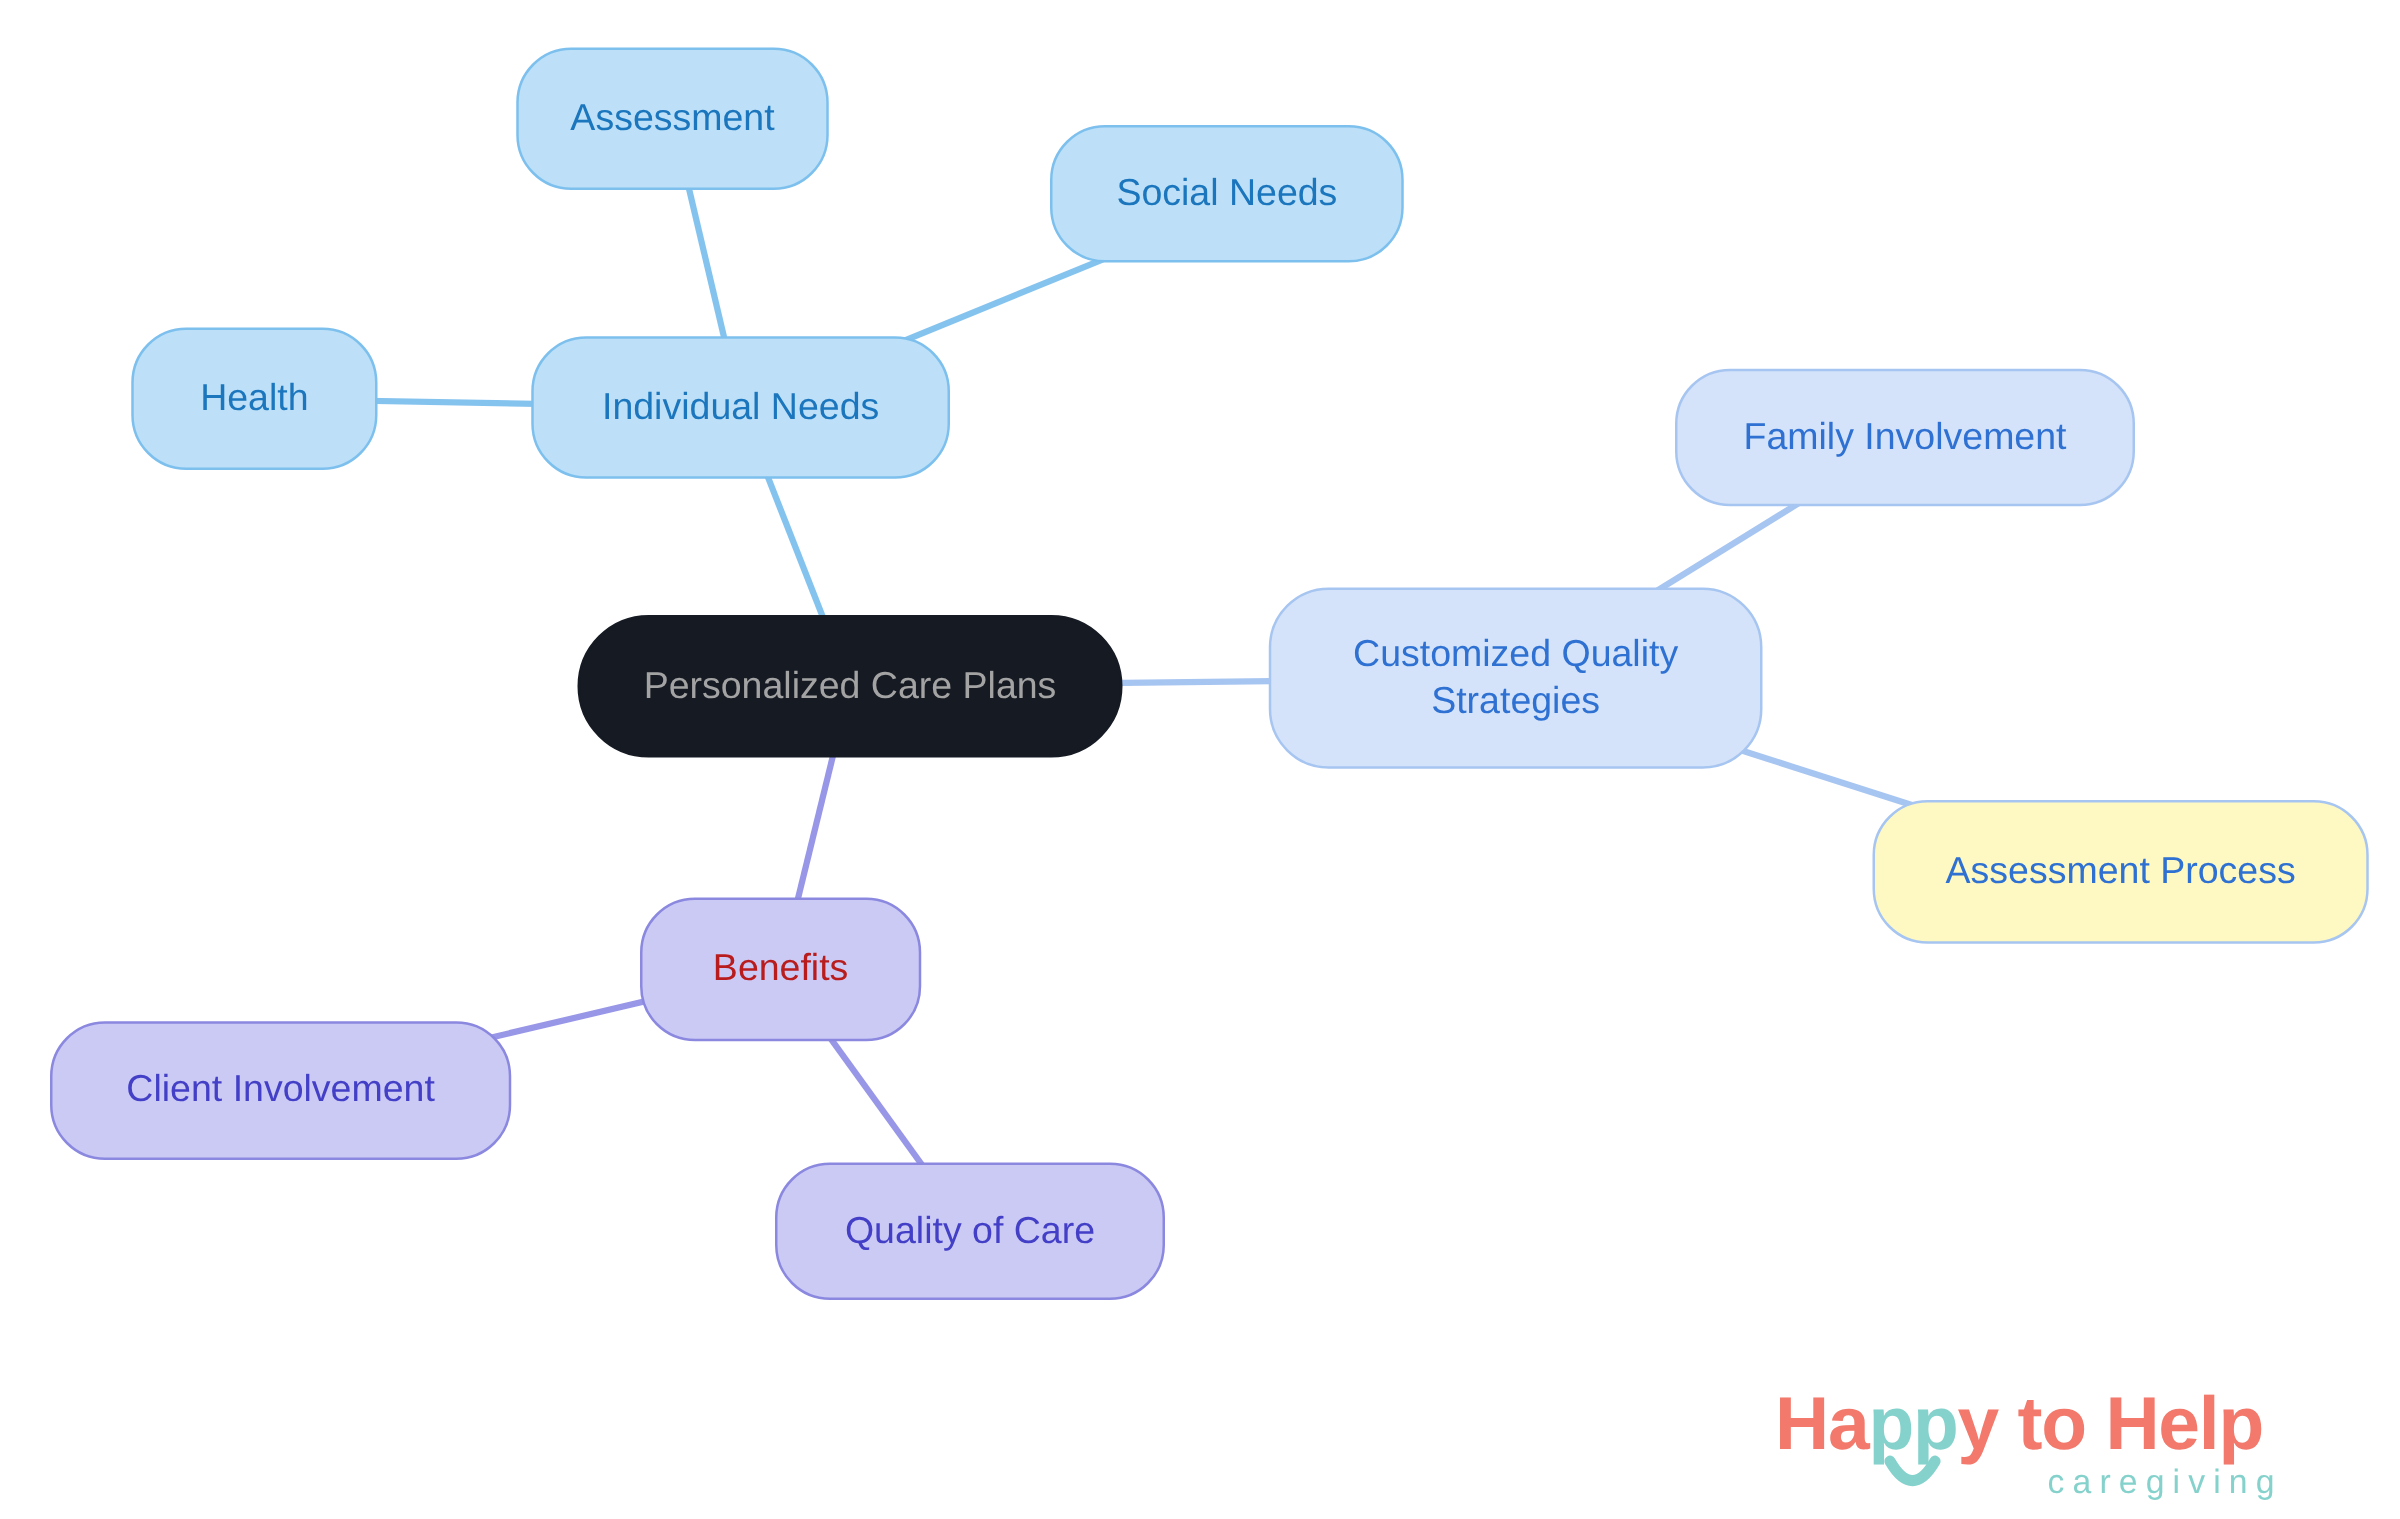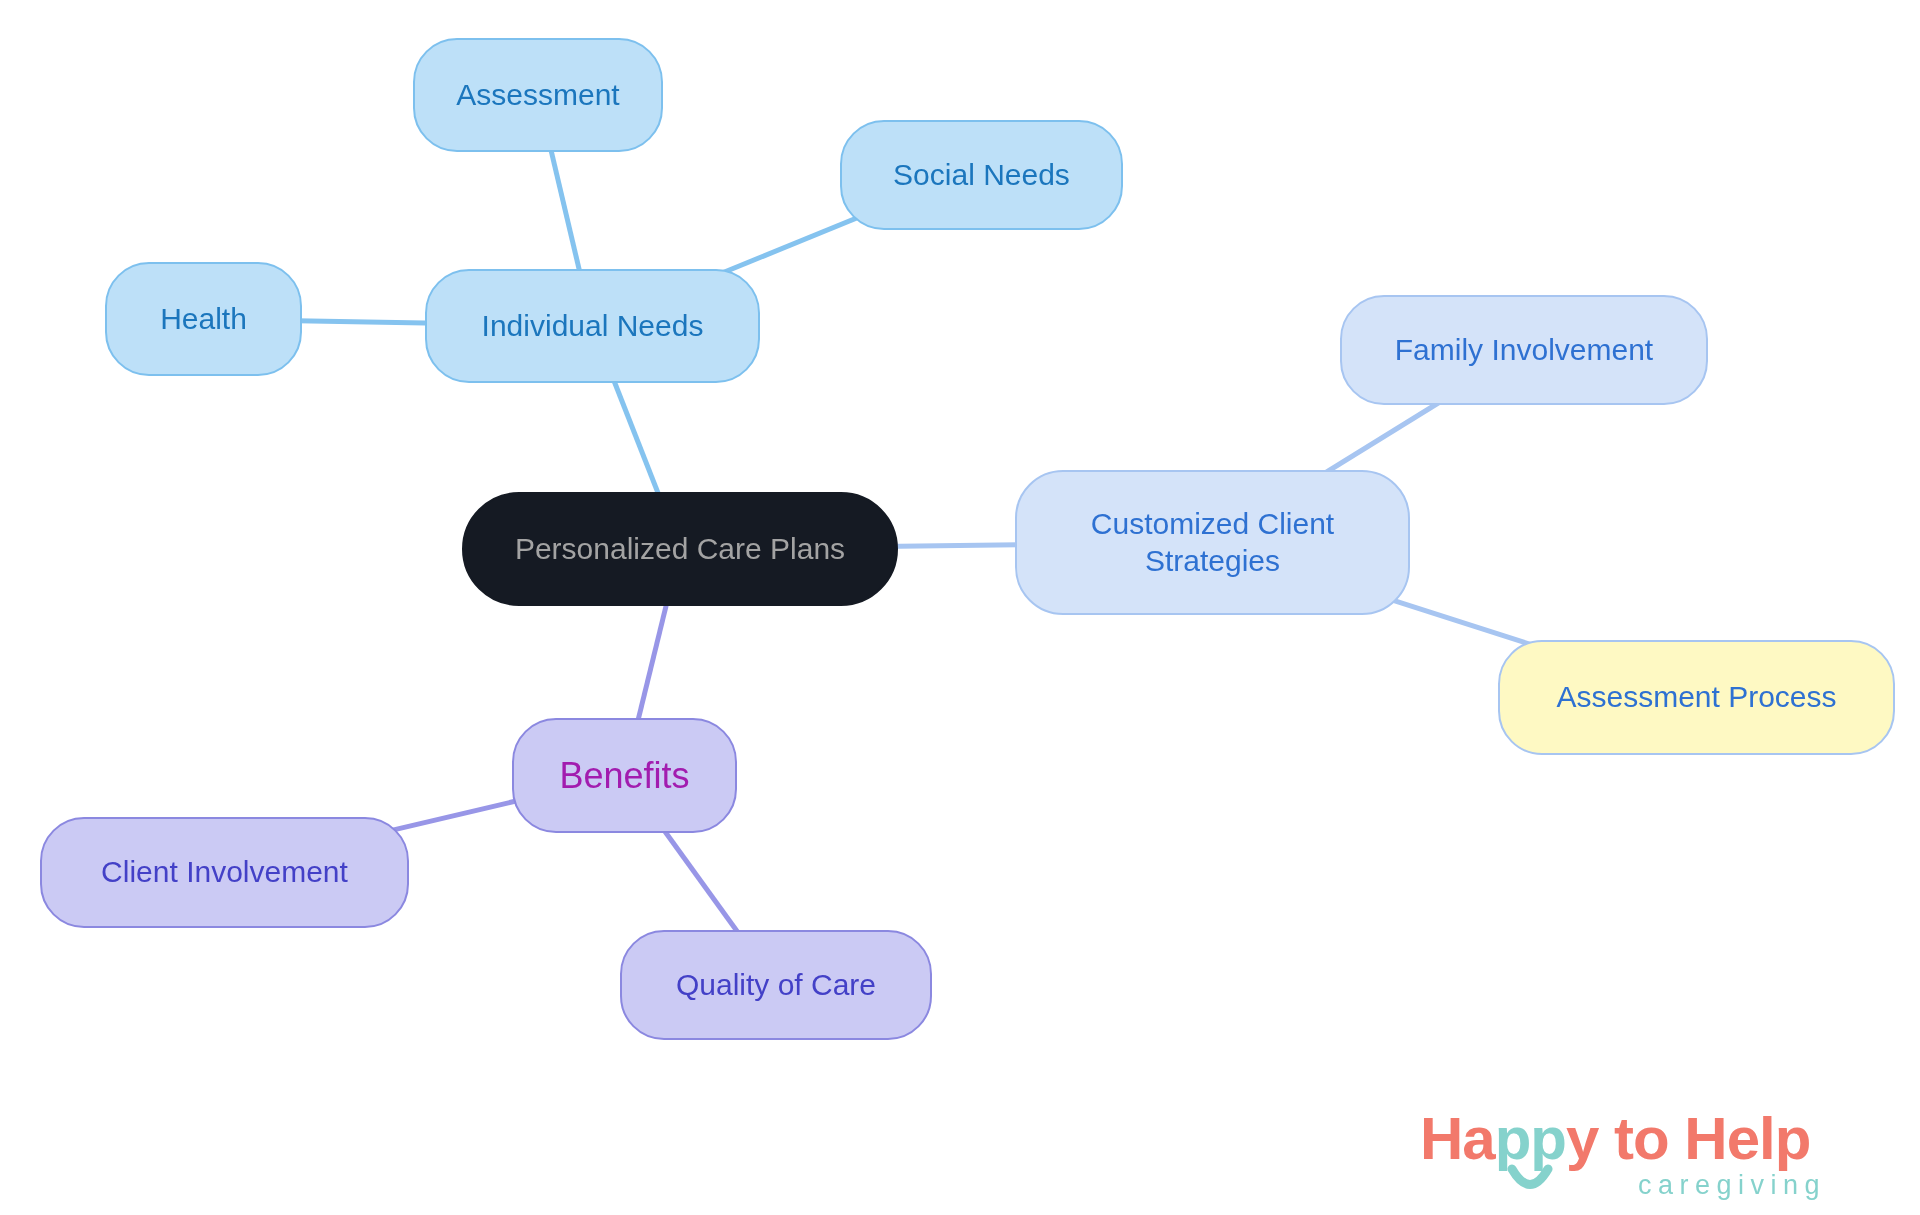--- a/index.html
+++ b/index.html
@@ -95,36 +95,36 @@
   </div>
 <div class="node" style="left: 462px; top: 492px; width: 436px; height: 114px; background: rgb(21, 26, 35); border-color: rgb(21, 26, 35); color: #a3a3a3; border-radius: 57px; font-size: 30px;">
       <span>Personalized Care Plans</span>
     </div>
     <div class="node" style="left: 425px; top: 269px; width: 335px; height: 114px; background: rgb(189, 224, 248); border-color: rgb(125, 192, 238); color: rgb(27, 118, 189); border-radius: 44px; font-size: 30px;">
       <span>Individual Needs</span>
     </div>
     <div class="node" style="left: 413px; top: 38px; width: 250px; height: 114px; background: rgb(189, 224, 248); border-color: rgb(125, 192, 238); color: rgb(27, 118, 189); border-radius: 44px; font-size: 30px;">
       <span>Assessment</span>
     </div>
-    <div class="node" style="left: 840px; top: 120px; width: 283px; height: 110px; background: rgb(189, 224, 248); border-color: rgb(125, 192, 238); color: rgb(27, 118, 189); border-radius: 44px; font-size: 30px;">
+    <div class="node" style="left: 840px; top: 100px; width: 283px; height: 110px; background: rgb(189, 224, 248); border-color: rgb(125, 192, 238); color: rgb(27, 118, 189); border-radius: 44px; font-size: 30px;">
       <span>Social Needs</span>
     </div>
     <div class="node" style="left: 105px; top: 262px; width: 197px; height: 114px; background: rgb(189, 224, 248); border-color: rgb(125, 192, 238); color: rgb(27, 118, 189); border-radius: 44px; font-size: 30px;">
       <span>Health</span>
     </div>
     <div class="node" style="left: 1015px; top: 470px; width: 395px; height: 145px; background: rgb(212, 227, 249); border-color: rgb(167, 197, 241); color: rgb(46, 113, 210); border-radius: 48px; font-size: 30px;">
-      <span>Customized Client Strategies</span>
+      <span>Customized Quality Strategies</span>
     </div>
     <div class="node" style="left: 1340px; top: 295px; width: 368px; height: 110px; background: rgb(212, 227, 249); border-color: rgb(167, 197, 241); color: rgb(46, 113, 210); border-radius: 44px; font-size: 30px;">
       <span>Family Involvement</span>
     </div>
     <div class="node" style="left: 1498px; top: 640px; width: 397px; height: 115px; background: #fef9c3; border-color: rgb(167, 197, 241); color: rgb(46, 113, 210); border-radius: 44px; font-size: 30px;">
       <span>Assessment Process</span>
     </div>
-    <div class="node" style="left: 512px; top: 718px; width: 225px; height: 115px; background: rgb(203, 202, 244); border-color: rgb(139, 136, 224); color: #a21caf; border-radius: 44px; font-size: 36px;">
+    <div class="node" style="left: 512px; top: 718px; width: 225px; height: 115px; background: rgb(203, 202, 244); border-color: rgb(139, 136, 224); color: #b91c1c; border-radius: 44px; font-size: 30px;">
       <span>Benefits</span>
     </div>
     <div class="node" style="left: 40px; top: 817px; width: 369px; height: 111px; background: rgb(203, 202, 244); border-color: rgb(139, 136, 224); color: rgb(67, 64, 199); border-radius: 44px; font-size: 30px;">
       <span>Client Involvement</span>
     </div>
     <div class="node" style="left: 620px; top: 930px; width: 312px; height: 110px; background: rgb(203, 202, 244); border-color: rgb(139, 136, 224); color: rgb(67, 64, 199); border-radius: 44px; font-size: 30px;">
       <span>Quality of Care</span>
     </div>
   </div>
 

